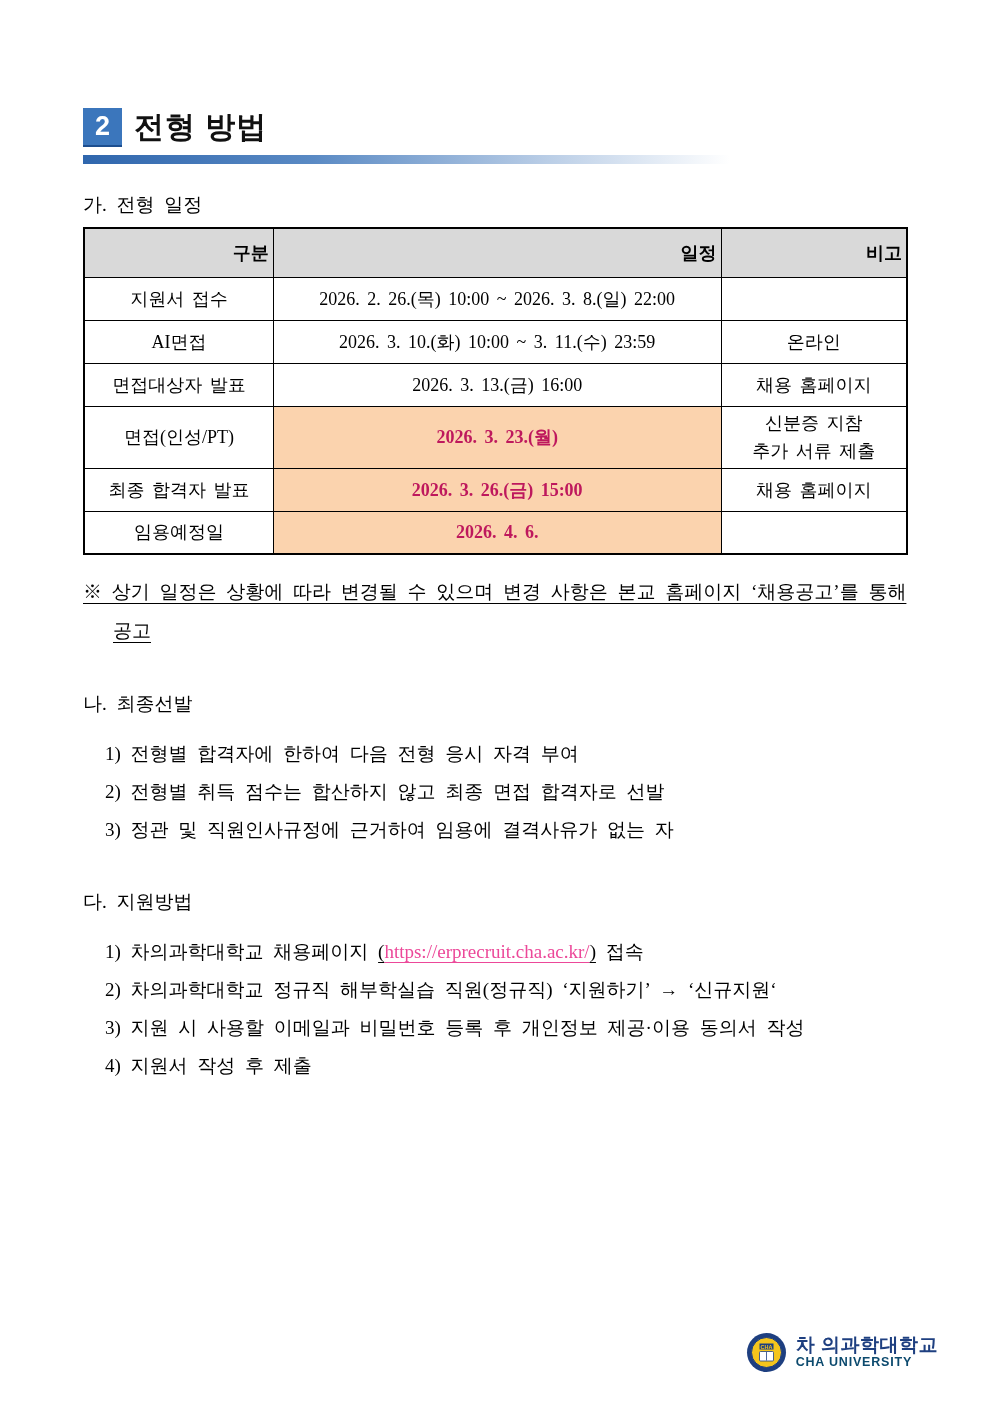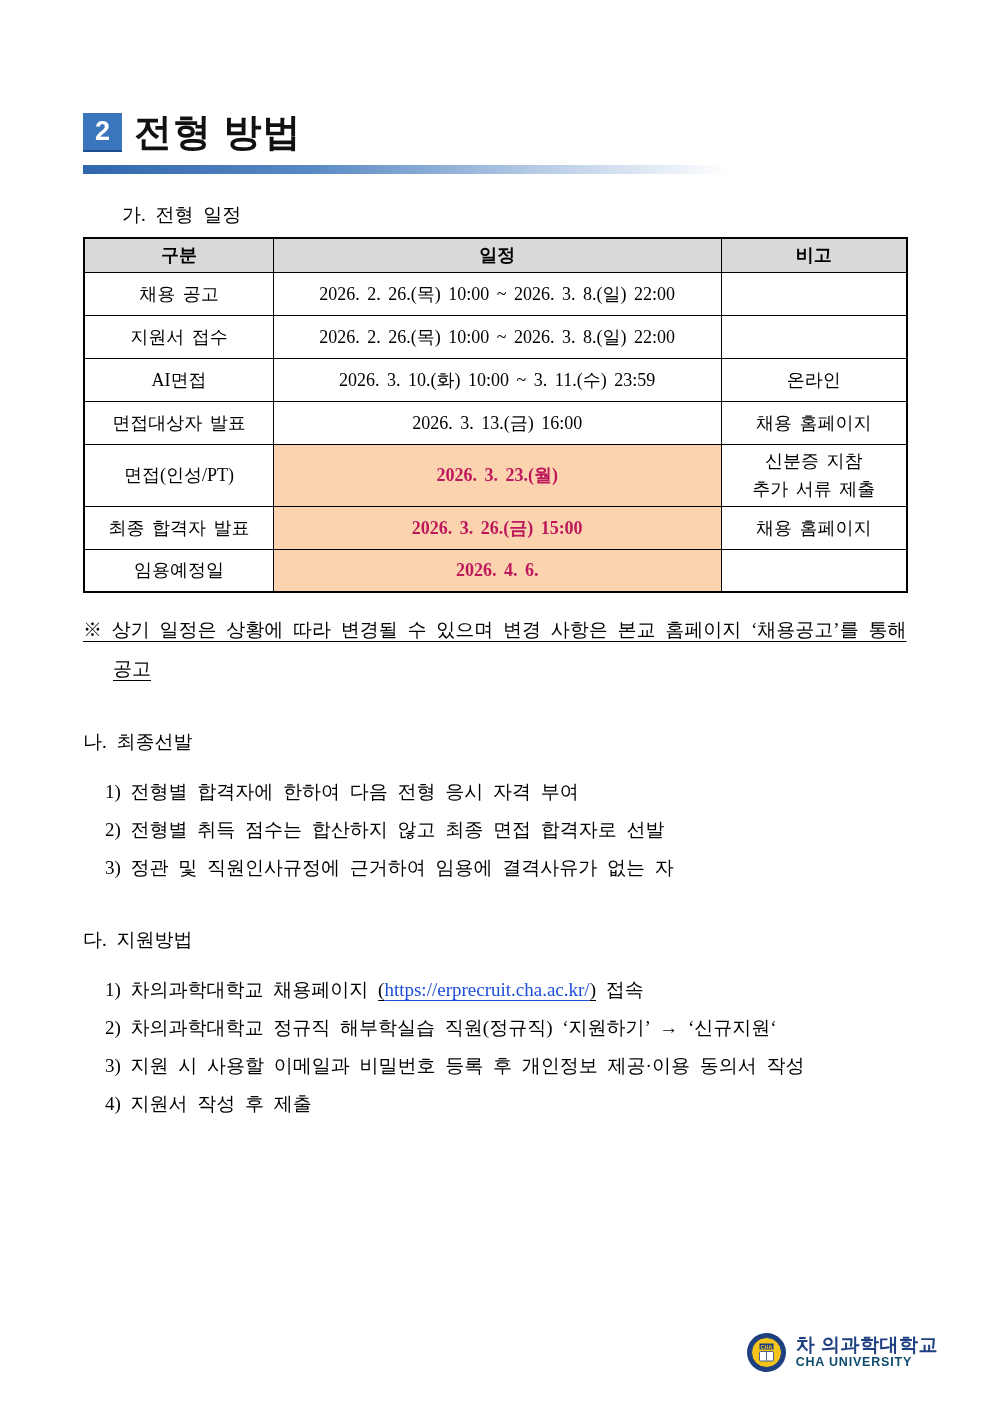--- a/index.html
+++ b/index.html
@@ -21,52 +21,53 @@
     width: 39px; height: 39px;
     background: #3b76bc;
     color: #ffffff;
     font-family: "Liberation Sans", "DejaVu Sans", sans-serif;
     font-weight: bold; font-size: 27px;
     display: flex; align-items: center; justify-content: center;
     border-bottom: 2px solid #1d4e8f;
   }
   .section-title {
     font-family: "Liberation Sans", "DejaVu Sans", sans-serif;
-    font-weight: 900; font-size: 38px; color: #111111;
+    font-weight: 900; font-size: 30px; color: #111111;
     letter-spacing: 1px;
   }
   .gradient-bar {
     margin-top: 7px;
     width: 660px; height: 9px;
     background: linear-gradient(to right, #2f66ad 0%, #5a8ac4 35%, #b9cde6 70%, #ffffff 98%);
   }
 
   
-  .sub-heading { margin-top: 28px; font-size: 19px; word-spacing: 5px; margin-left: 39px; }
+  .sub-heading { margin-top: 28px; font-size: 19px; word-spacing: 5px; }
 
   
   table.schedule {
     margin-top: 9px;
     width: 825px;
     border-collapse: collapse;
     border: 2px solid #000000;
     table-layout: fixed;
   }
   table.schedule td, table.schedule th {
     border: 1px solid #000000;
     text-align: center;
     vertical-align: middle;
     font-size: 18px;
     word-spacing: 3px;
     padding: 0 4px;
   }
   table.schedule th {
     background: #d9d9d9;
     font-weight: bold;
-    height: 34px;
+    height: 49px;
+    text-align: right;
   }
   table.schedule td { height: 43px; }
   tr.tall td { height: 62px; }
   td.hl { background: #fbd3ae; color: #be185d; font-weight: bold; }
   .note-line { line-height: 28px; }
 
   
   .footnote { margin-top: 24px; font-size: 19px; word-spacing: 5px; }
   .footnote .ul { text-decoration: underline; text-underline-offset: 5px; }
   .footnote-line2 { margin-top: 13px; padding-left: 30px; }
@@ -77,21 +78,21 @@
   .list { margin-top: 24px; }
   .list-item {
     padding-left: 22px;
     font-size: 19px;
     word-spacing: 5px;
     margin-top: 13px;
     line-height: 25px;
   }
   .link-paren { text-decoration: underline; text-underline-offset: 4px; }
   a.link {
-    color: #1d4ed8;
+    color: #ec4899;
     text-decoration: underline;
     text-underline-offset: 4px;
     font-family: "Liberation Serif", "DejaVu Serif", serif;
   }
 
   
   .footer-logo {
     position: absolute;
     top: 1332px;
     right: 54px;
@@ -130,25 +131,20 @@
         <col style="width:22.6%">
       </colgroup>
       <thead>
         <tr>
             <th>구분</th>
             <th>일정</th>
             <th>비고</th>
           </tr>
       </thead>
       <tbody>
-          <tr>
-            <td>채용 공고</td>
-            <td>2026. 2. 26.(목) 10:00 ~ 2026. 3. 8.(일) 22:00</td>
-            <td></td>
-          </tr>
           <tr>
             <td>지원서 접수</td>
             <td>2026. 2. 26.(목) 10:00 ~ 2026. 3. 8.(일) 22:00</td>
             <td></td>
           </tr>
           <tr>
             <td>AI면접</td>
             <td>2026. 3. 10.(화) 10:00 ~ 3. 11.(수) 23:59</td>
             <td>
               <div class="note-line">온라인</div>

